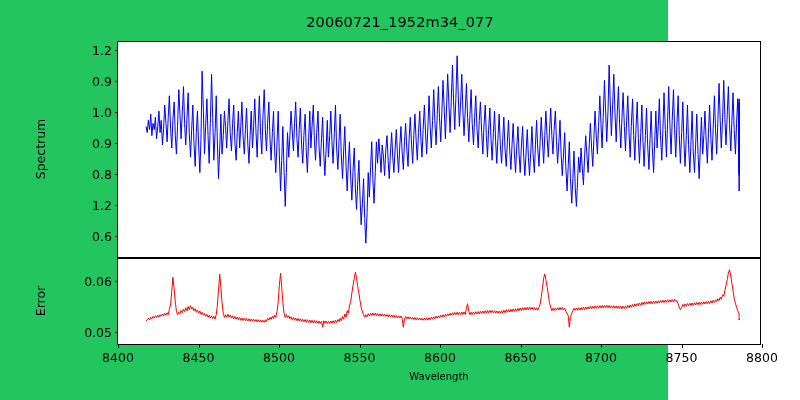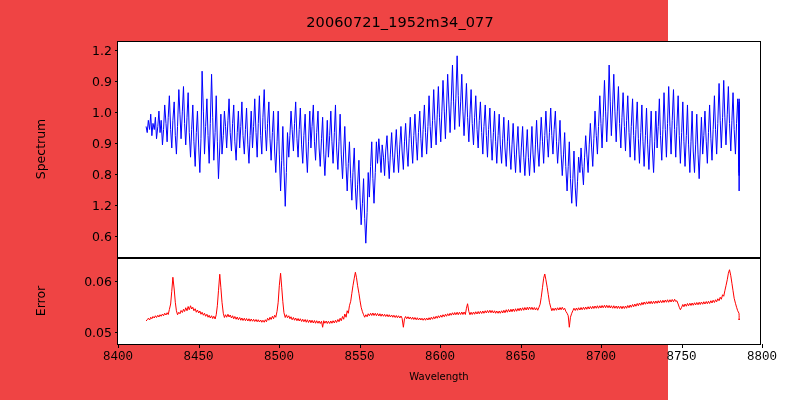--- a/index.html
+++ b/index.html
@@ -2,21 +2,21 @@
 <html><head>
 <meta charset="utf-8">
 <title>Spectrum Plot</title>
 <style>
   html,body{margin:0;padding:0;}
   body{
     width:800px;height:400px;overflow:hidden;background:#ffffff;
     font-family:"DejaVu Sans","Liberation Sans",sans-serif;
     color:#000000;
   }
-  #figure{position:relative;width:668px;height:400px;background:#ef4444;}
+  #figure{position:relative;width:668px;height:400px;background:#22c55e;}
 
   #figure-title{
     position:absolute;left:0;top:14px;width:800px;text-align:center;
     font-size:14.5px;color:#000;letter-spacing:0.1px;white-space:nowrap;
   }
 
   
   .panel{position:absolute;box-sizing:border-box;border:1.1px solid #000;background:#fff;}
   #spectrum-panel{left:117px;top:41px;width:644px;height:217px;}
   #error-panel{left:117px;top:258px;width:644px;height:87px;}
@@ -28,21 +28,21 @@
   .tick-x{position:absolute;height:3.5px;width:1.1px;background:#000;top:100%;}
 
   .ylabel-text{
     position:absolute;right:100%;margin-right:6px;
     transform:translateY(-50%);
     font-size:12.5px;color:#000;white-space:nowrap;text-align:left;
   }
   .xlabel-text{
     position:absolute;top:100%;margin-top:5px;
     transform:translateX(-50%);
-    font-size:12.5px;color:#000;white-space:nowrap;font-family:Liberation Mono, monospace;
+    font-size:12.5px;color:#000;white-space:nowrap;
   }
 
   
   #spectrum-axis-title{
     position:absolute;left:40px;top:149px;
     transform:translate(-50%,-50%) rotate(-90deg);
     font-size:12.5px;white-space:nowrap;
   }
   #error-axis-title{
     position:absolute;left:40px;top:301px;

